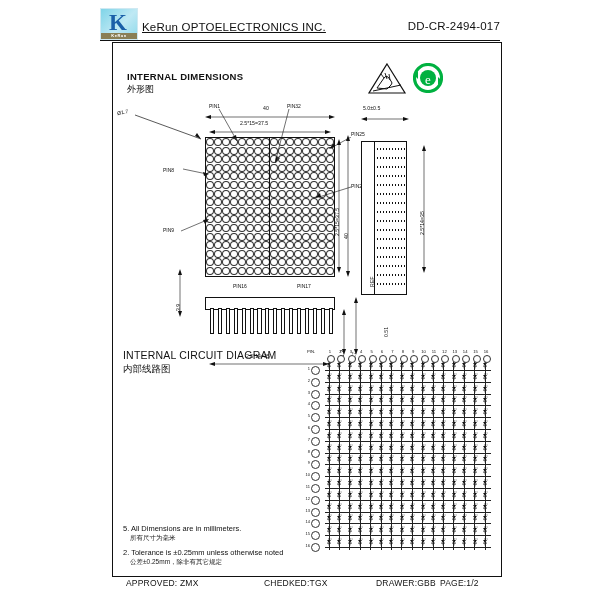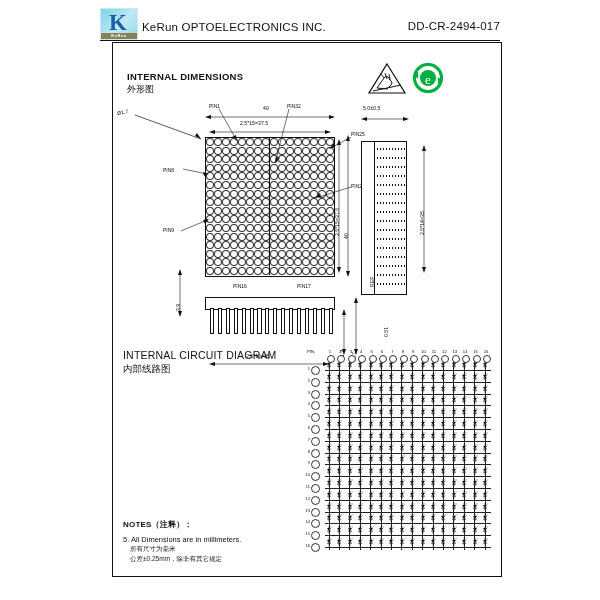--- a/index.html
+++ b/index.html
@@ -10,21 +10,21 @@
   
   .hdr{position:absolute;left:100px;top:8px;width:400px;height:34px;}
   .logo{position:absolute;left:0;top:0;width:36px;height:30px;
         background:linear-gradient(135deg,#7fd4e8 0%,#bfe9f4 55%,#8fd9ea 100%);
         border:1px solid #cfe9f2;}
   .logo .kglyph{position:absolute;left:8px;top:1px;font-size:23px;font-weight:bold;
         color:#1a5fa8;font-family:"Liberation Serif",serif;line-height:26px;}
   .logo .kbar{position:absolute;left:0;bottom:0;width:36px;height:6px;background:#8a7f55;}
   .logo .kbar span{display:block;font-size:4px;color:#fff;letter-spacing:.5px;
         text-align:center;line-height:6px;font-weight:bold;}
-  .coname{position:absolute;left:42px;top:13px;font-size:11.5px;letter-spacing:.2px;}
+  .coname{position:absolute;left:42px;top:13px;font-size:11.5px;letter-spacing:.2px;text-decoration:underline;}
   .docno{position:absolute;right:0;top:12px;font-size:11.5px;letter-spacing:.2px;}
 
   
   .frame{position:absolute;left:112px;top:42px;width:388px;height:533px;
          border:1.6px solid #111;background:#fff;}
 
   .ttl{position:absolute;left:10px;top:8px;font-size:15.5px;letter-spacing:.3px;}
   .sub1{position:absolute;left:14px;top:28px;font-size:9.5px;font-weight:bold;letter-spacing:.3px;}
   .sub2{position:absolute;left:14px;top:40px;font-size:9px;}
 
@@ -2993,20 +2993,26 @@
         <div class="rnum" style="top: 158.6px;">13</div>
         <div class="rterm" style="top: 170.4px;"></div>
         <div class="rnum" style="top: 170.4px;">14</div>
         <div class="rterm" style="top: 182.2px;"></div>
         <div class="rnum" style="top: 182.2px;">15</div>
         <div class="rterm" style="top: 194px;"></div>
         <div class="rnum" style="top: 194px;">16</div>
       </div>
 
     <div class="notes">
-      <div class="nttl">NOTES（注释）：</div>
       <div class="nli">5. All Dimensions are in millimeters.</div>
       <div class="ncn">所有尺寸为毫米</div>
+      <div class="nli">2. Tolerance is ±0.25mm unless otherwise noted</div>
       <div class="ncn">公差±0.25mm，除非有其它规定</div>
     </div>
   </div>
 
+  <div class="foot">
+    <span style="left:14px;">APPROVED: ZMX</span>
+    <span style="left:152px;">CHEDKED:TGX</span>
+    <span style="left:264px;">DRAWER:GBB</span>
+    <span style="left:328px;">PAGE:1/2</span>
+  </div>
 </div>
 
 </body></html>

